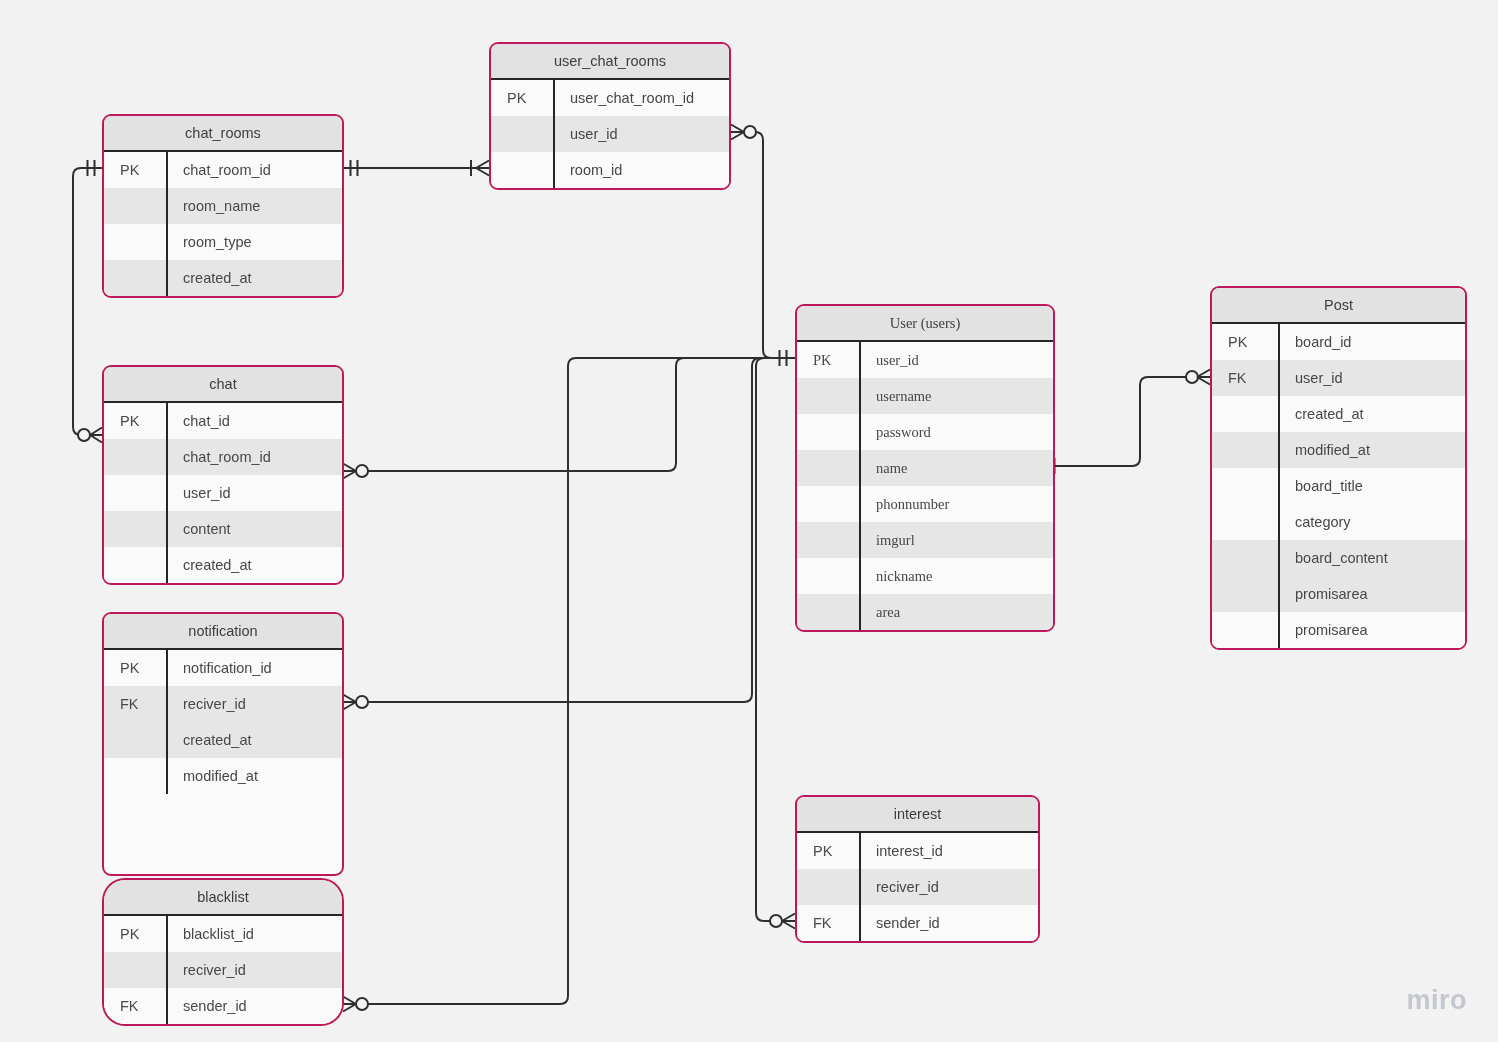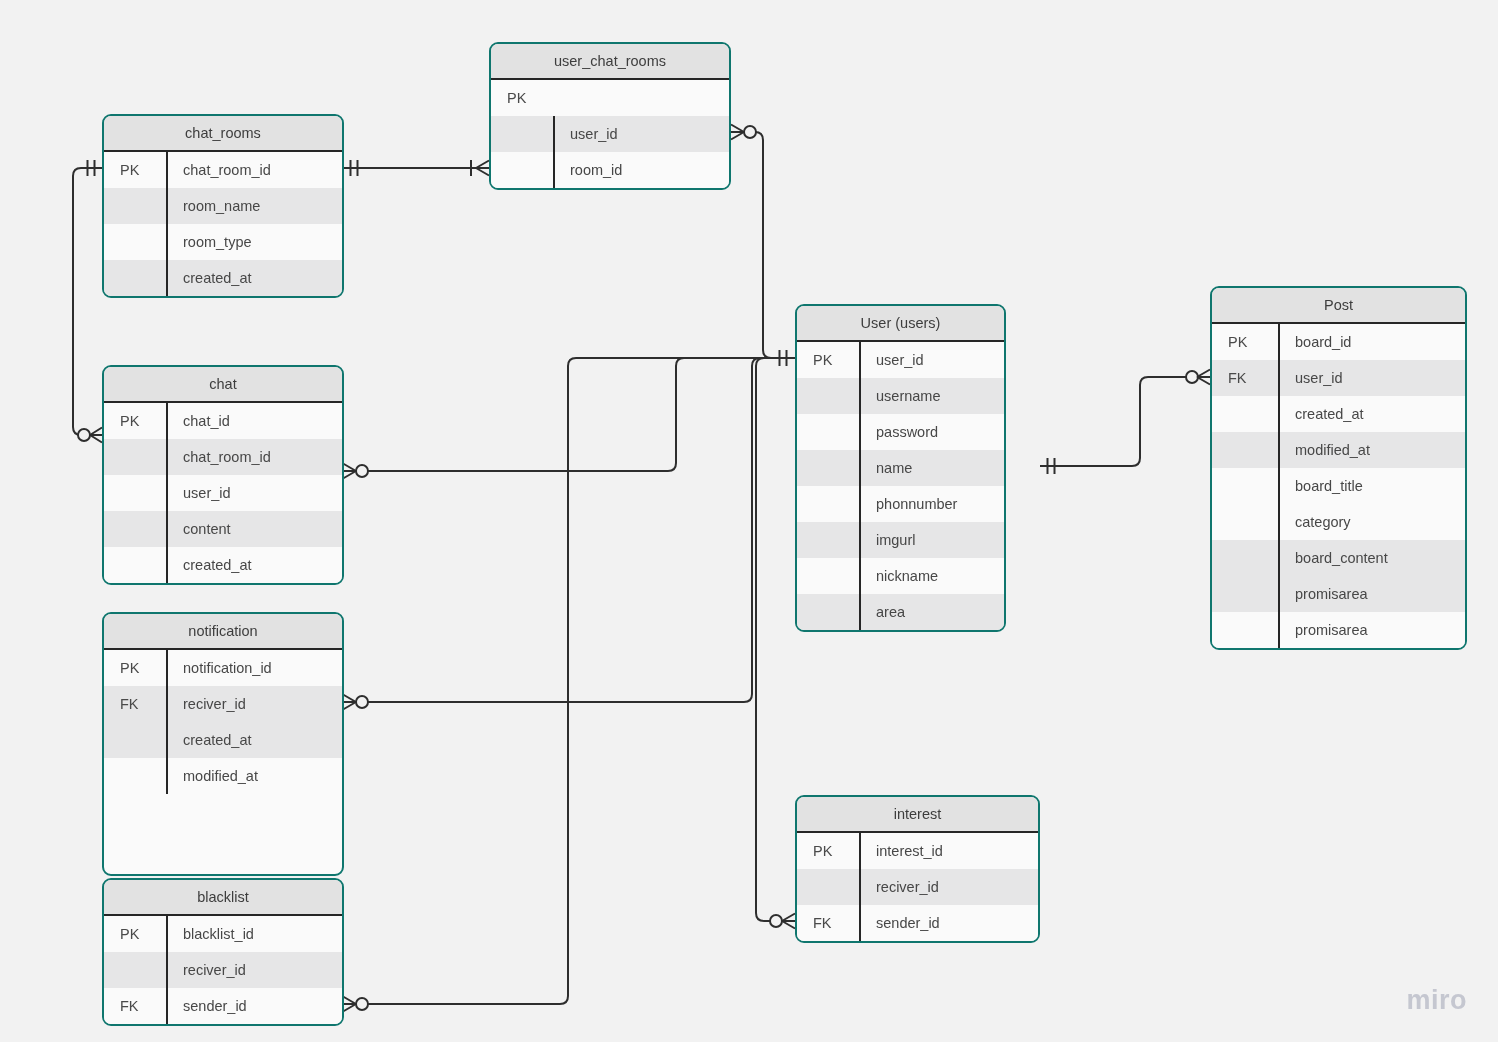--- a/index.html
+++ b/index.html
@@ -31,21 +31,21 @@
     stroke-width: 2;
     fill: none;
   }
   #connector-layer .marker-circle {
     stroke: #2e2e2e;
     stroke-width: 2;
     fill: #f2f2f2;
   }
   .entity {
     position: absolute;
-    border: 2px solid #0f766e;
+    border: 2px solid #be185d;
     border-radius: 9px;
     background: #fafafa;
     overflow: hidden;
     box-sizing: border-box;
     color: #454545;
     font-size: 14.5px;
   }
   .entity-title {
     height: 36px;
     background: #e2e2e2;
@@ -181,20 +181,21 @@
         </div>
         <div class="entity-row alt">
           <div class="key-cell" style="width: 62px;"></div>
           <div class="field-cell">created_at</div>
         </div>
       </div>
       <div class="entity" style="left: 489px; top: 42px; width: 242px; height: 148px;">
         <div class="entity-title">user_chat_rooms</div>
         <div class="entity-row">
           <div class="key-cell" style="width: 62px;">PK</div>
+          <div class="field-cell">user_chat_room_id</div>
         </div>
         <div class="entity-row alt">
           <div class="key-cell" style="width: 62px;"></div>
           <div class="field-cell">user_id</div>
         </div>
         <div class="entity-row">
           <div class="key-cell" style="width: 62px;"></div>
           <div class="field-cell">room_id</div>
         </div>
       </div>
@@ -233,36 +234,36 @@
         </div>
         <div class="entity-row alt">
           <div class="key-cell" style="width: 62px;"></div>
           <div class="field-cell">created_at</div>
         </div>
         <div class="entity-row">
           <div class="key-cell" style="width: 62px;"></div>
           <div class="field-cell">modified_at</div>
         </div>
       </div>
-      <div class="entity" style="left: 102px; top: 878px; width: 242px; height: 148px;">
+      <div class="entity" style="left: 102px; top: 878px; width: 242px; height: 148px; border-radius: 23px;">
         <div class="entity-title">blacklist</div>
         <div class="entity-row">
           <div class="key-cell" style="width: 62px;">PK</div>
           <div class="field-cell">blacklist_id</div>
         </div>
         <div class="entity-row alt">
           <div class="key-cell" style="width: 62px;"></div>
           <div class="field-cell">reciver_id</div>
         </div>
         <div class="entity-row">
           <div class="key-cell" style="width: 62px;">FK</div>
           <div class="field-cell">sender_id</div>
         </div>
       </div>
-      <div class="entity" style="left: 795px; top: 304px; width: 211px; height: 328px;">
+      <div class="entity" style="left: 795px; top: 304px; width: 260px; height: 328px; font-family: Liberation Serif, serif;">
         <div class="entity-title">User (users)</div>
         <div class="entity-row">
           <div class="key-cell" style="width: 62px;">PK</div>
           <div class="field-cell">user_id</div>
         </div>
         <div class="entity-row alt">
           <div class="key-cell" style="width: 62px;"></div>
           <div class="field-cell">username</div>
         </div>
         <div class="entity-row">

